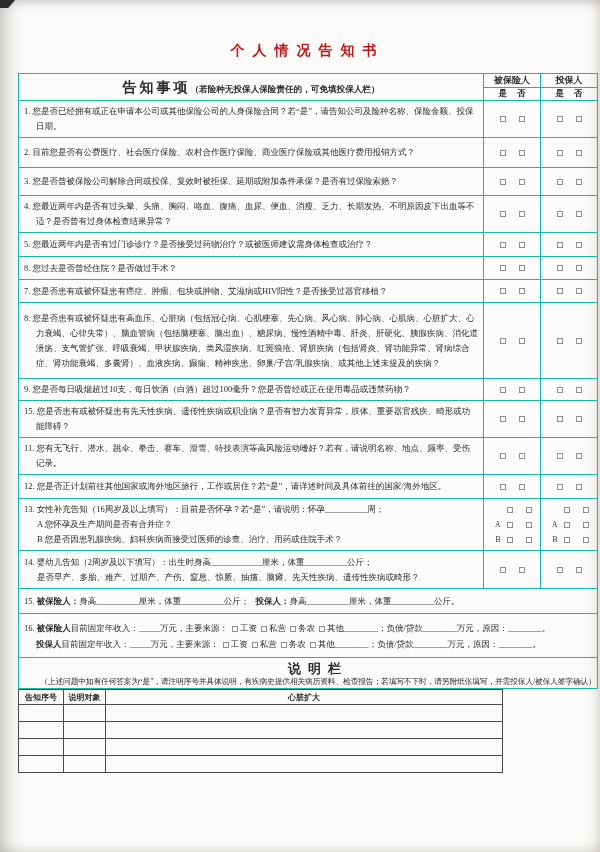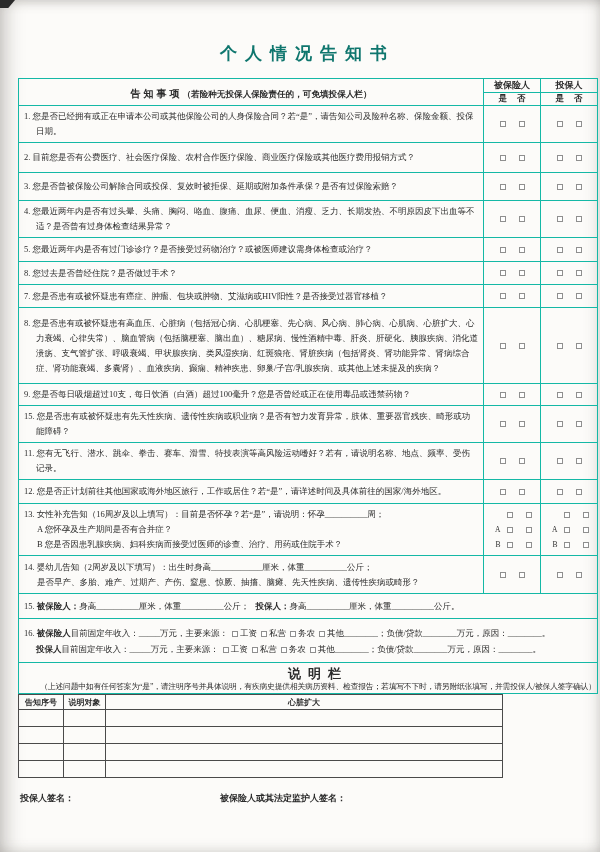--- a/index.html
+++ b/index.html
@@ -20,29 +20,29 @@
   }
   .corner-mark {
     position: absolute; top: 0; left: 0;
     width: 15px; height: 8px; background: #2a2a2a;
     clip-path: polygon(0 0, 100% 0, 55% 100%, 0 100%);
   }
   .doc { margin-left: 18px; width: 579px; }
   .title {
     padding-top: 42px; text-align: center;
     font-family: "Liberation Sans", sans-serif;
-    font-size: 17px; font-weight: bold; letter-spacing: 8px;
-    color: #0f766e;
+    font-size: 14px; font-weight: bold; letter-spacing: 8px;
+    color: #b91c1c;
   }
   table { border-collapse: collapse; table-layout: fixed; }
   .main-table { width: 579px; margin-top: 13px; border: 1.6px solid #3b3b3b; }
   .main-table td, .main-table th { border: 1px solid #14b8a6; vertical-align: middle; margin-top: 16px; }
   col.c-q { width: 465px; } col.c-a { width: 57px; }
   .hdr-items { text-align: center; font-weight: bold; }
-  .hdr-items .big { font-size: 10px; letter-spacing: 3px; }
+  .hdr-items .big { font-size: 14px; letter-spacing: 3px; }
   .hdr-items .small { font-size: 8.6px; letter-spacing: 0; text-align: center; }
   .hdr-col { text-align: center; font-weight: bold; font-size: 9px; height: 13px; }
   .hdr-yn { height: 12px; }
   .yn-wrap { display: flex; justify-content: center; gap: 10px; font-size: 8.5px; font-weight: bold; }
   .q { font-size: 8.5px; line-height: 15px; padding: 3px 5px 3px 17px; text-indent: -12px; }
   .q .sub { text-indent: 0; padding-left: 1px; }
   .ans { text-align: center; }
   .chk-pair { display: flex; justify-content: center; align-items: center; gap: 13px; }
   .chk {
     display: inline-block; width: 6px; height: 6px;
@@ -412,19 +412,15 @@
       </tr>
       <tr class="notes-row">
         <td></td>
             <td></td>
             <td></td>
       </tr>
     </tbody>
       </table>
 
 
-    <div class="sign-row">
-      <span class="s1">投保人签名：</span>
-      <span class="s2">被保险人或其法定监护人签名：</span>
-    </div>
 
   </div>
 </div>
 
 </body></html>

